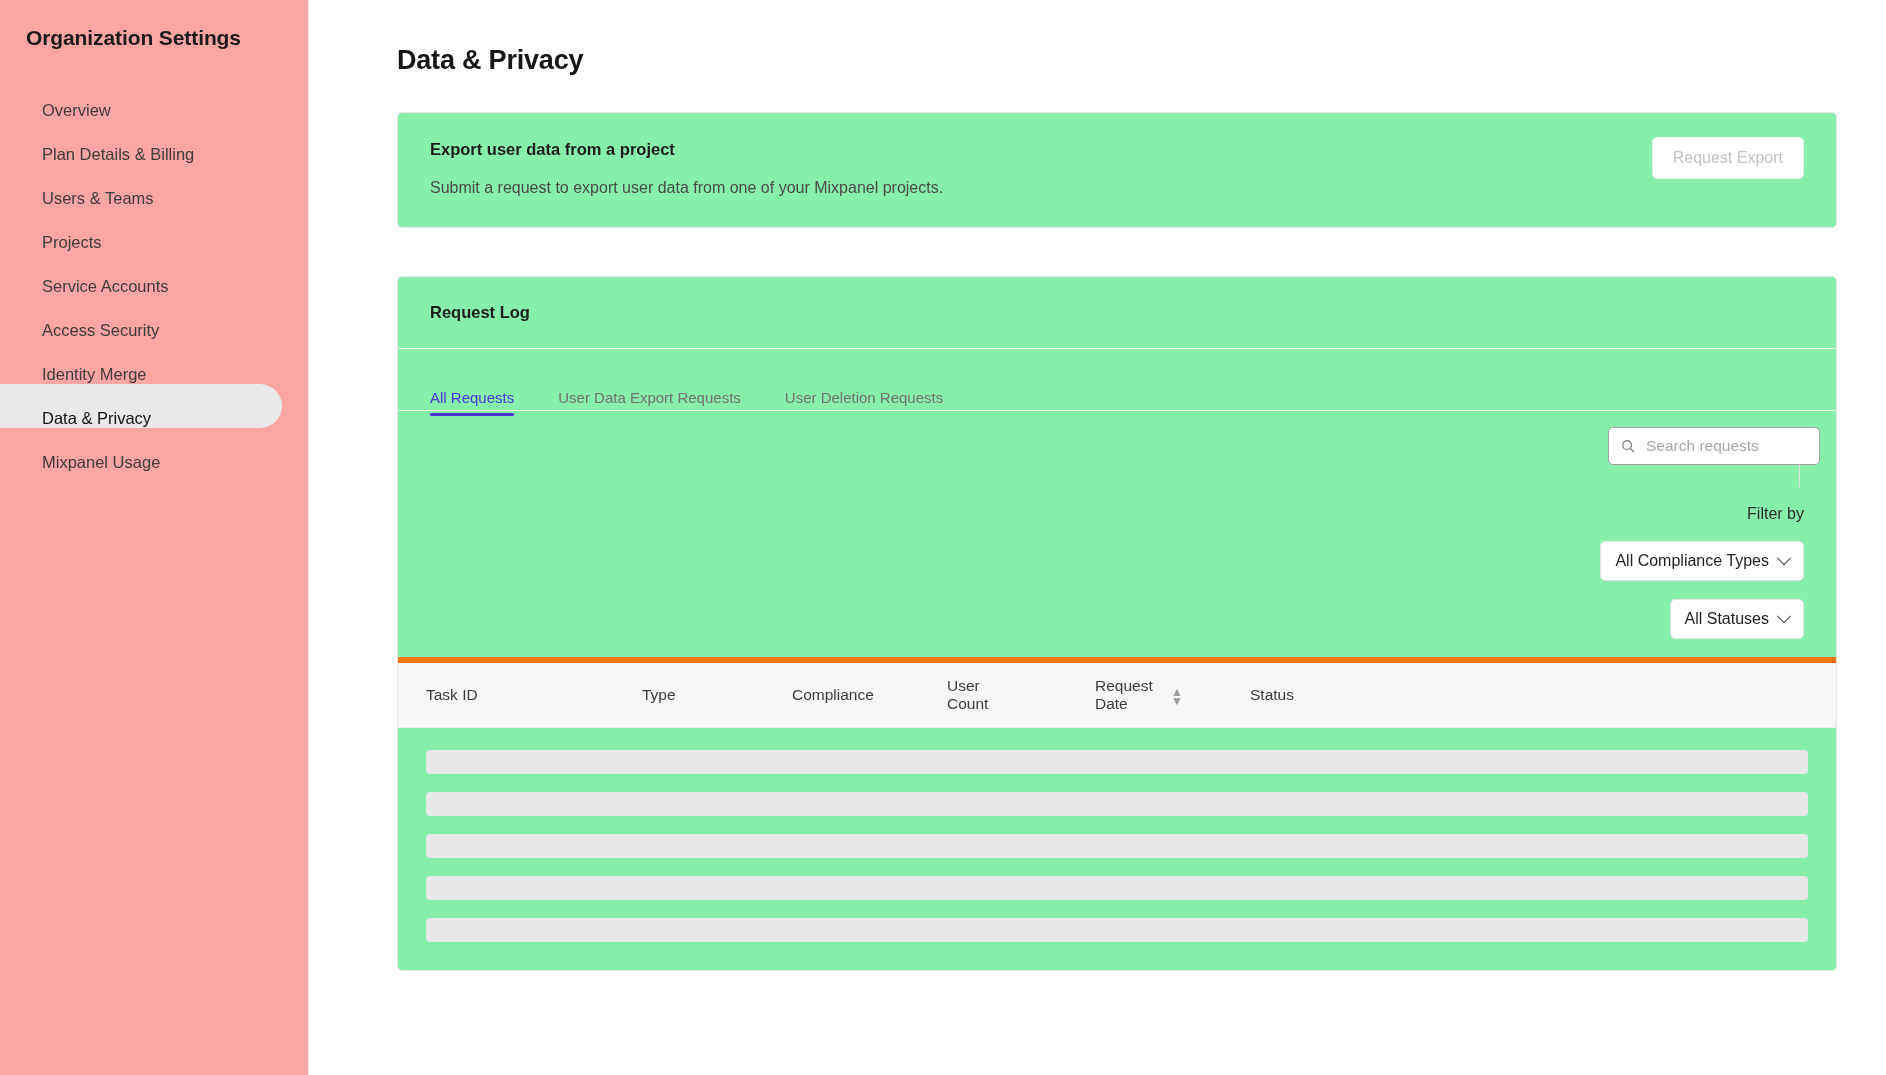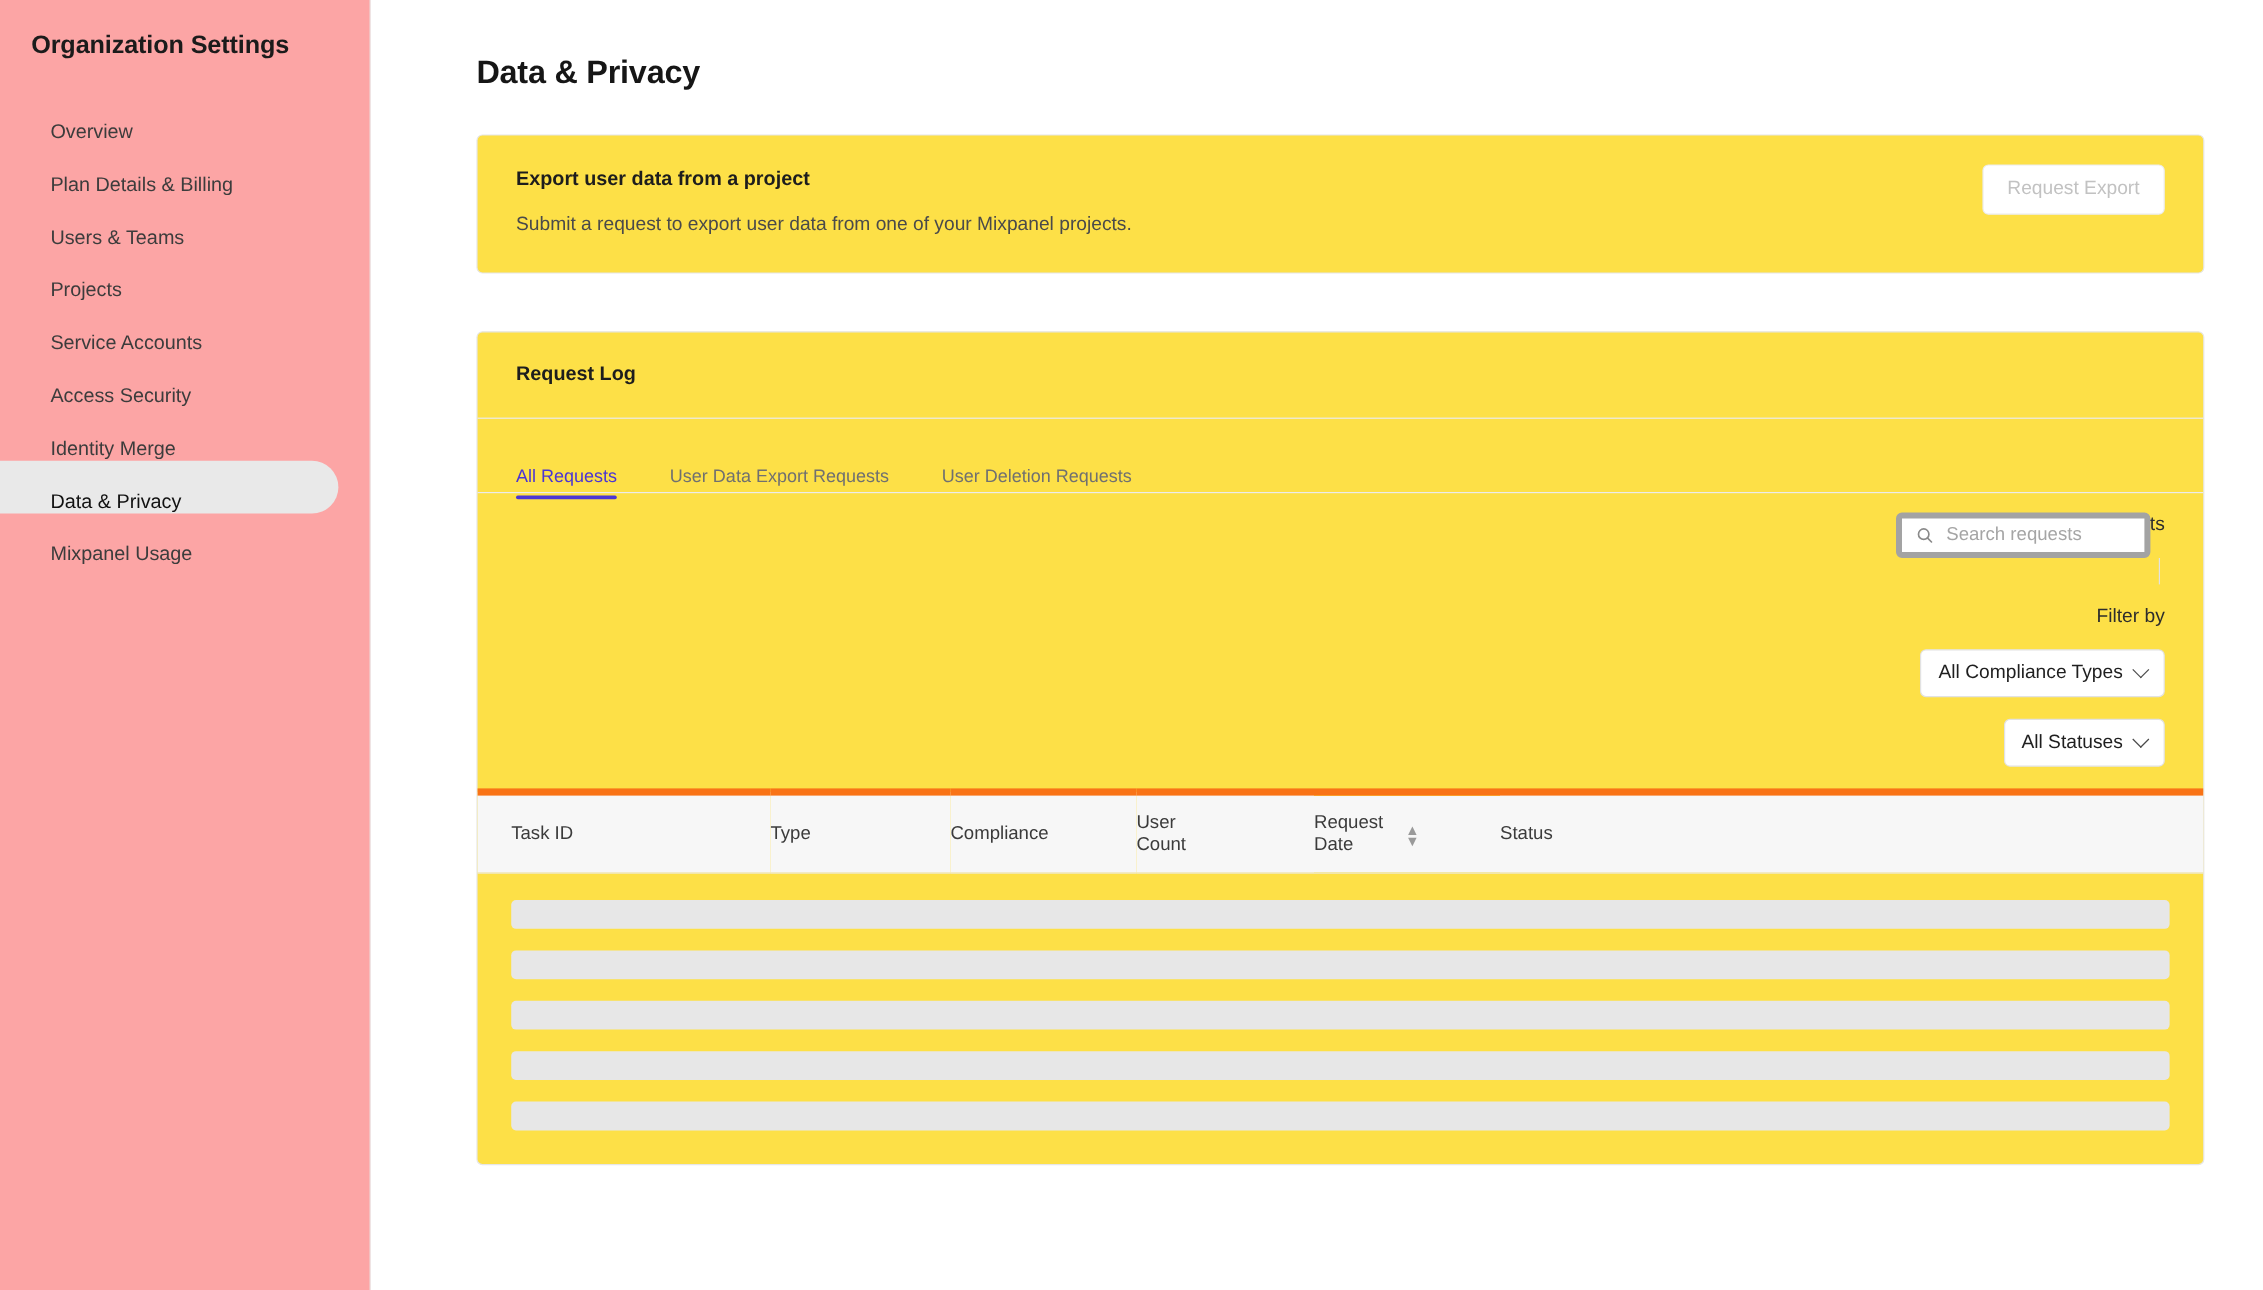--- a/index.html
+++ b/index.html
@@ -65,21 +65,21 @@
     font-size: 27px;
     font-weight: bold;
     color: #161616;
     margin: 45px 0 0 88px;
     letter-spacing: -0.2px;
   }
 
   .card {
     margin: 36px 0 0 88px;
     width: 1440px;
-    background: #fde047;
+    background: #86efac;
     border: 1px solid #e6e6e6;
     border-radius: 5px;
   }
 
   .panel-row {
     padding: 27px 32px 30px 32px;
     position: relative;
   }
   .panel-row + .panel-row { border-top: 1px solid #ececec; }
   .panel-heading {
@@ -167,25 +167,25 @@
     font-weight: normal;
   }
   .chev {
     width: 10px; height: 10px;
     border-right: 1.8px solid #4a4a4a;
     border-bottom: 1.8px solid #4a4a4a;
     transform: rotate(45deg) translate(-2px,-2px);
   }
   .search-box {
     position: absolute;
-    right: 44px;
+    right: 16px;
     top: 16px;
     width: 212px;
     height: 38px;
-    border: 5px solid #a3a3a3;
+    border: 1px solid #a3a3a3;
     border-radius: 5px;
     display: flex;
     align-items: center;
     gap: 9px;
     padding: 0 12px;
     background: #fff;
   }
   .search-box input {
     border: none;
     outline: none;

